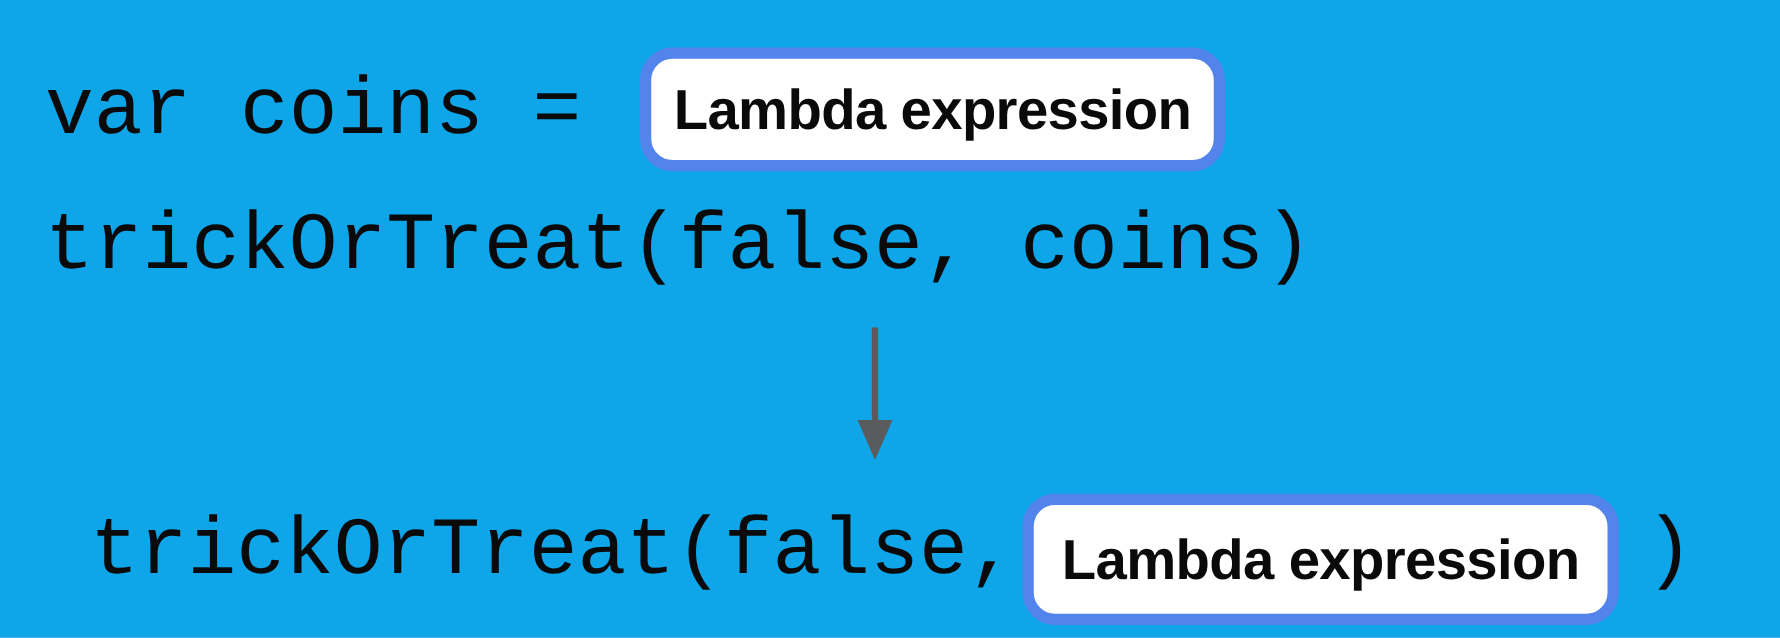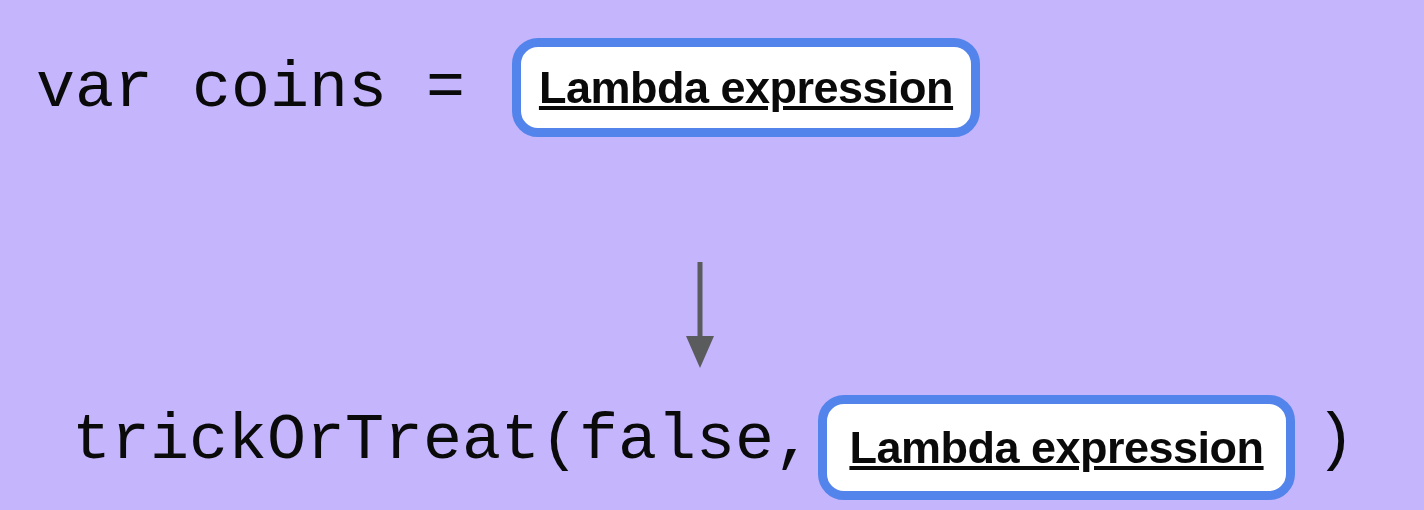--- a/index.html
+++ b/index.html
@@ -8,21 +8,21 @@
     --code:#0A0A0A;
   }
   *{margin:0;padding:0;box-sizing:border-box;}
   html,body{width:1424px;height:510px;}
   body{
     background:#ffffff;
     font-family:"Liberation Sans", sans-serif;
     position:relative;
     overflow:hidden;
   }
-  .stage{position:absolute;inset:0;background:#c4b5fd;}
+  .stage{position:absolute;inset:0;background:#0ea5e9;}
   .code{
     position:absolute;
     font-family:"Liberation Mono", monospace;
     font-size:65px;
     line-height:1;
     color:var(--code);
     white-space:pre;
     letter-spacing:0;
   }
   .code-line-1{left:36px;top:57px;}
@@ -40,41 +40,41 @@
   }
   .lambda-box-1{left:512px;top:38px;width:468px;height:99px;}
   .lambda-box-2{left:818px;top:395px;width:477px;height:105px;}
   .lambda-label{
     font-family:"Liberation Sans", sans-serif;
     font-weight:bold;
     font-size:45px;
     letter-spacing:-0.5px;
     color:#0A0A0A;
     white-space:nowrap;
-    text-decoration:underline;
   }
   .flow-arrow{
     position:absolute;
     left:684px;
     top:260px;
     width:32px;
     height:110px;
   }
 </style>
 </head>
 <body>
 
 <div class="stage">
 
   <div class="code code-line-1">var coins =</div>
 
   <div class="lambda-box lambda-box-1">
     <span class="lambda-label">Lambda expression</span>
   </div>
 
+  <div class="code code-line-2">trickOrTreat(false, coins)</div>
 
   <svg class="flow-arrow" viewBox="0 0 32 110" aria-hidden="true">
     <line x1="16" y1="2" x2="16" y2="80" stroke="#5A5B5D" stroke-width="5"></line>
     <polygon points="2,76 30,76 16,108" fill="#5A5B5D"></polygon>
   </svg>
 
   <div class="code code-line-3-prefix">trickOrTreat(false,</div>
 
   <div class="lambda-box lambda-box-2">
     <span class="lambda-label">Lambda expression</span>

